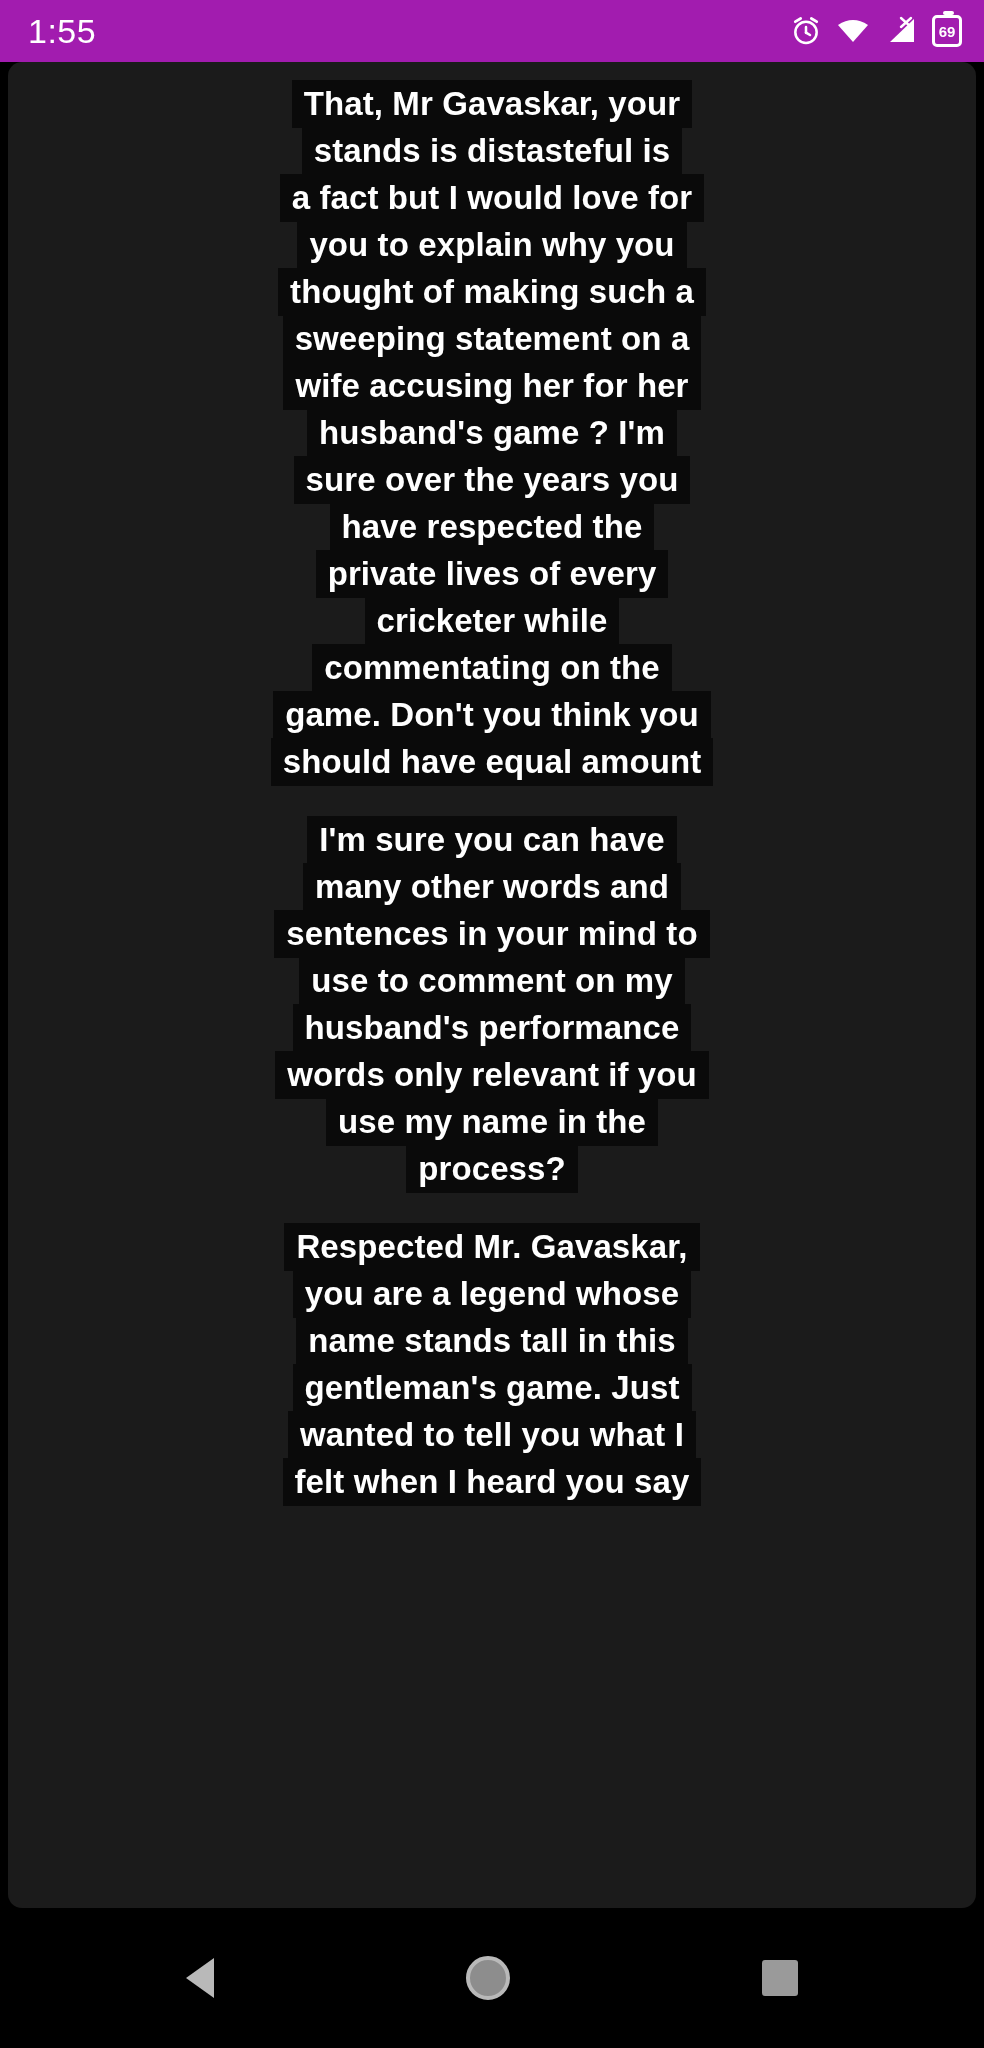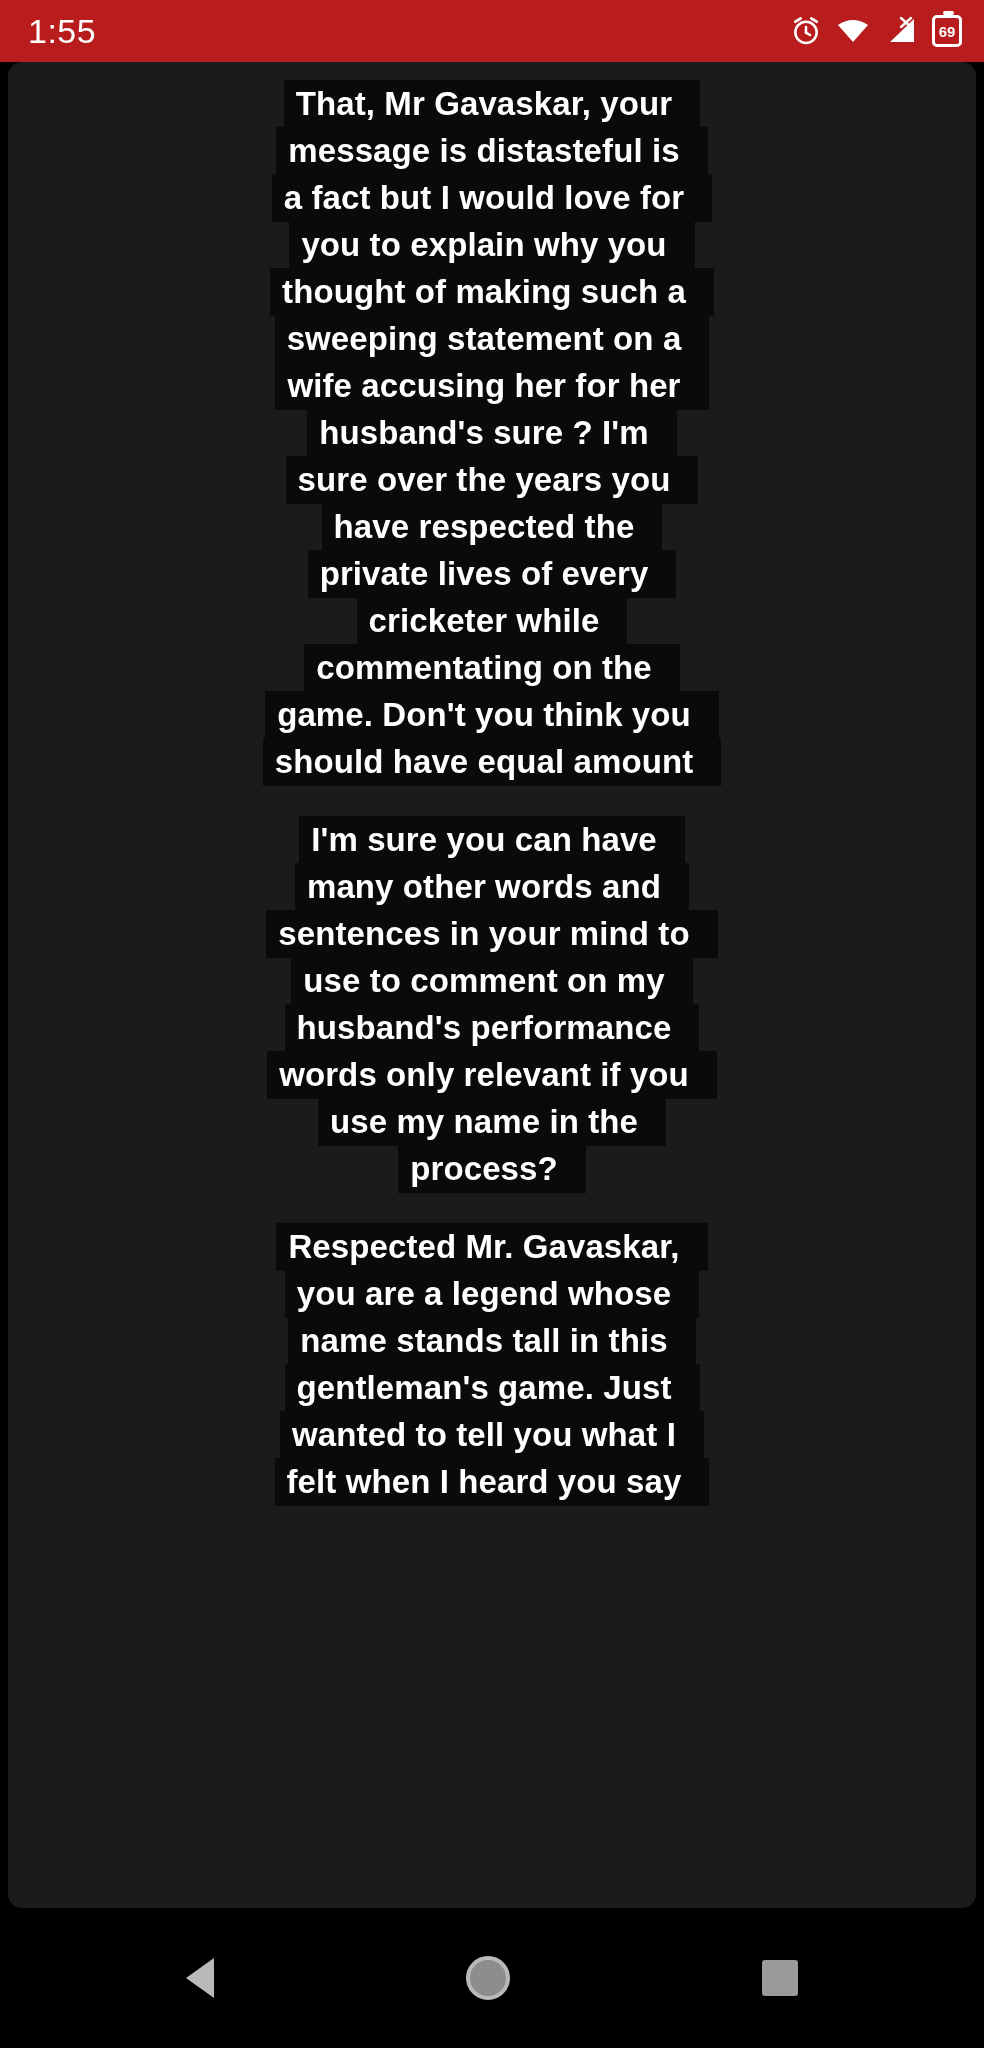--- a/index.html
+++ b/index.html
@@ -19,21 +19,21 @@
     height: 2048px;
     background: #000;
     display: flex;
     flex-direction: column;
   }
 
   
   .status-bar {
     height: 62px;
     flex: 0 0 62px;
-    background: #b91c1c;
+    background: #a21caf;
     display: flex;
     align-items: center;
     justify-content: space-between;
     padding: 0 22px 0 28px;
     box-sizing: border-box;
   }
   .status-clock {
     color: #ffffff;
     font-size: 34px;
     font-weight: 400;
@@ -96,21 +96,21 @@
     align-items: center;
     margin-bottom: 30px;
   }
   .para:last-child { margin-bottom: 0; }
   .line {
     background: #0a0a0a;
     color: #ffffff;
     font-size: 33px;
     font-weight: 700;
     line-height: 1.0;
-    padding: 7px 28px 8px 12px;
+    padding: 7px 12px 8px 12px;
     letter-spacing: 0.1px;
     white-space: nowrap;
     text-align: center;
     margin: 0;
   }
   .line + .line { margin-top: -1px; }
 
   
   .nav-bar {
     flex: 0 0 140px;
@@ -176,27 +176,27 @@
       <span class="battery-box">
         <span class="battery-text">69</span>
       </span>
     </div>
   </div>
 
   <div class="story-area">
     <div class="text-blocks">
         <div class="para">
           <div class="line">That, Mr Gavaskar, your</div>
-          <div class="line">message is distasteful is</div>
+          <div class="line">stands is distasteful is</div>
           <div class="line">a fact but I would love for</div>
           <div class="line">you to explain why you</div>
           <div class="line">thought of making such a</div>
           <div class="line">sweeping statement on a</div>
           <div class="line">wife accusing her for her</div>
-          <div class="line">husband's sure ? I'm</div>
+          <div class="line">husband's game ? I'm</div>
           <div class="line">sure over the years you</div>
           <div class="line">have respected the</div>
           <div class="line">private lives of every</div>
           <div class="line">cricketer while</div>
           <div class="line">commentating on the</div>
           <div class="line">game. Don't you think you</div>
           <div class="line">should have equal amount</div>
         </div>
         <div class="para">
           <div class="line">I'm sure you can have</div>

